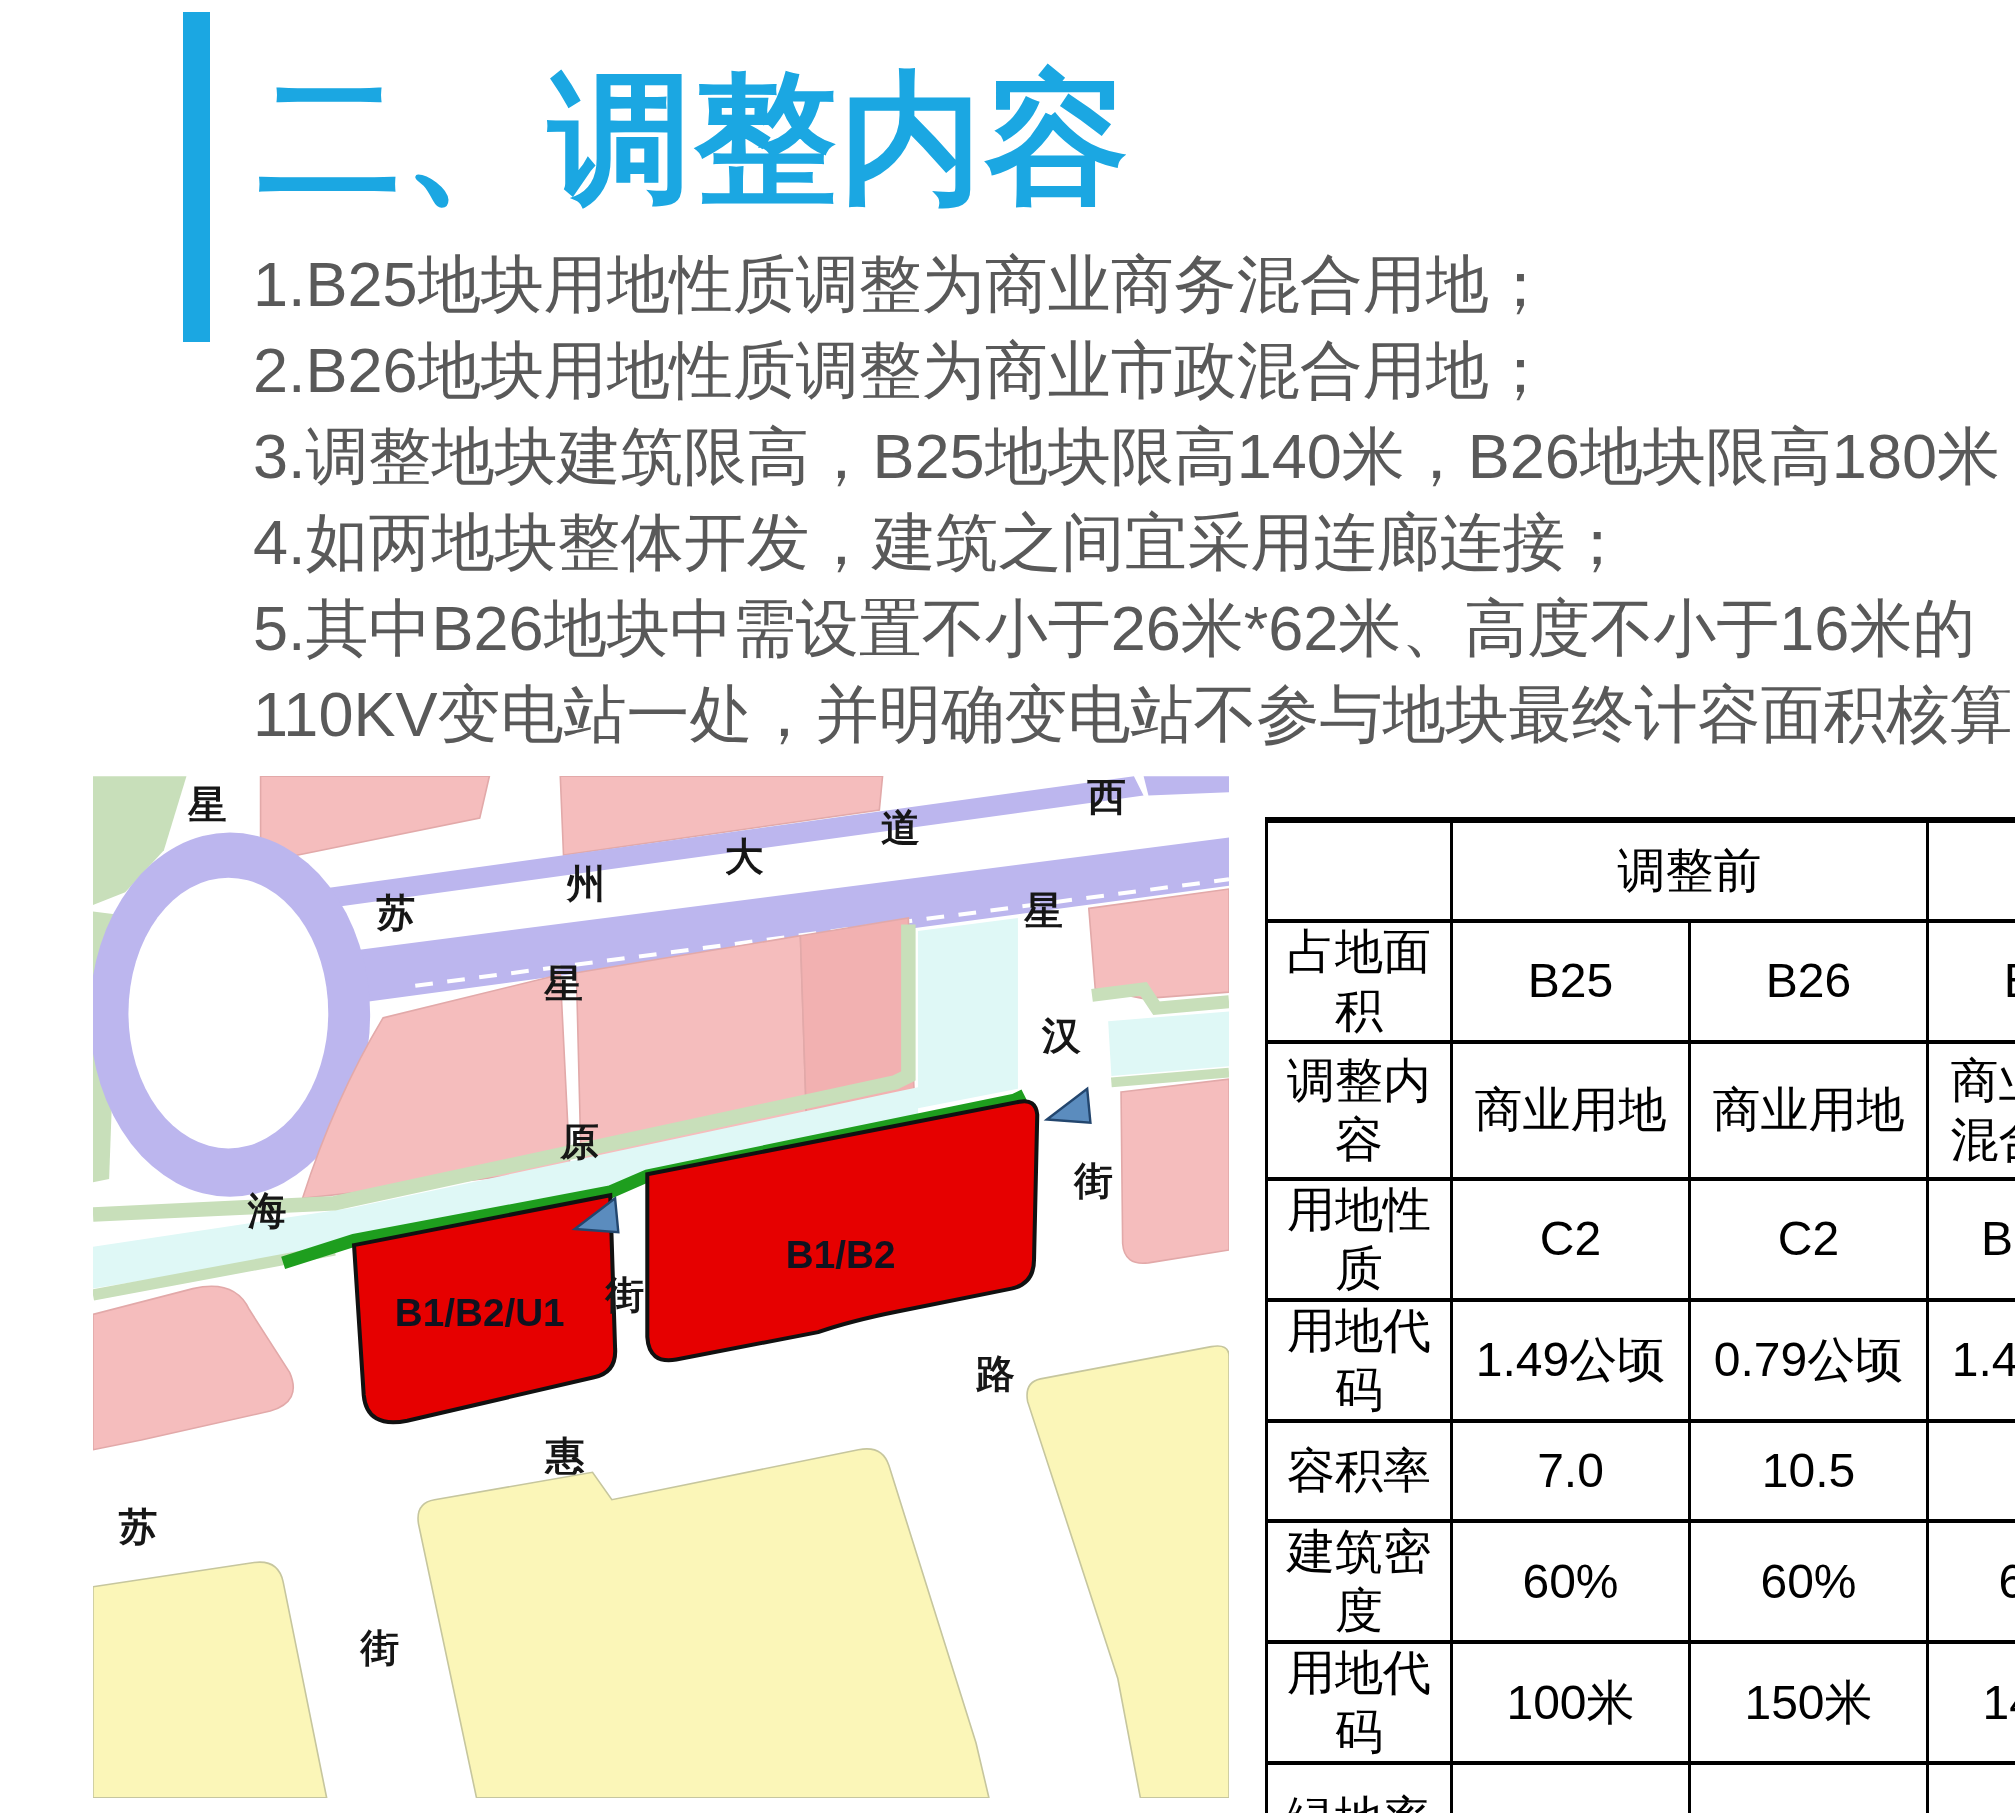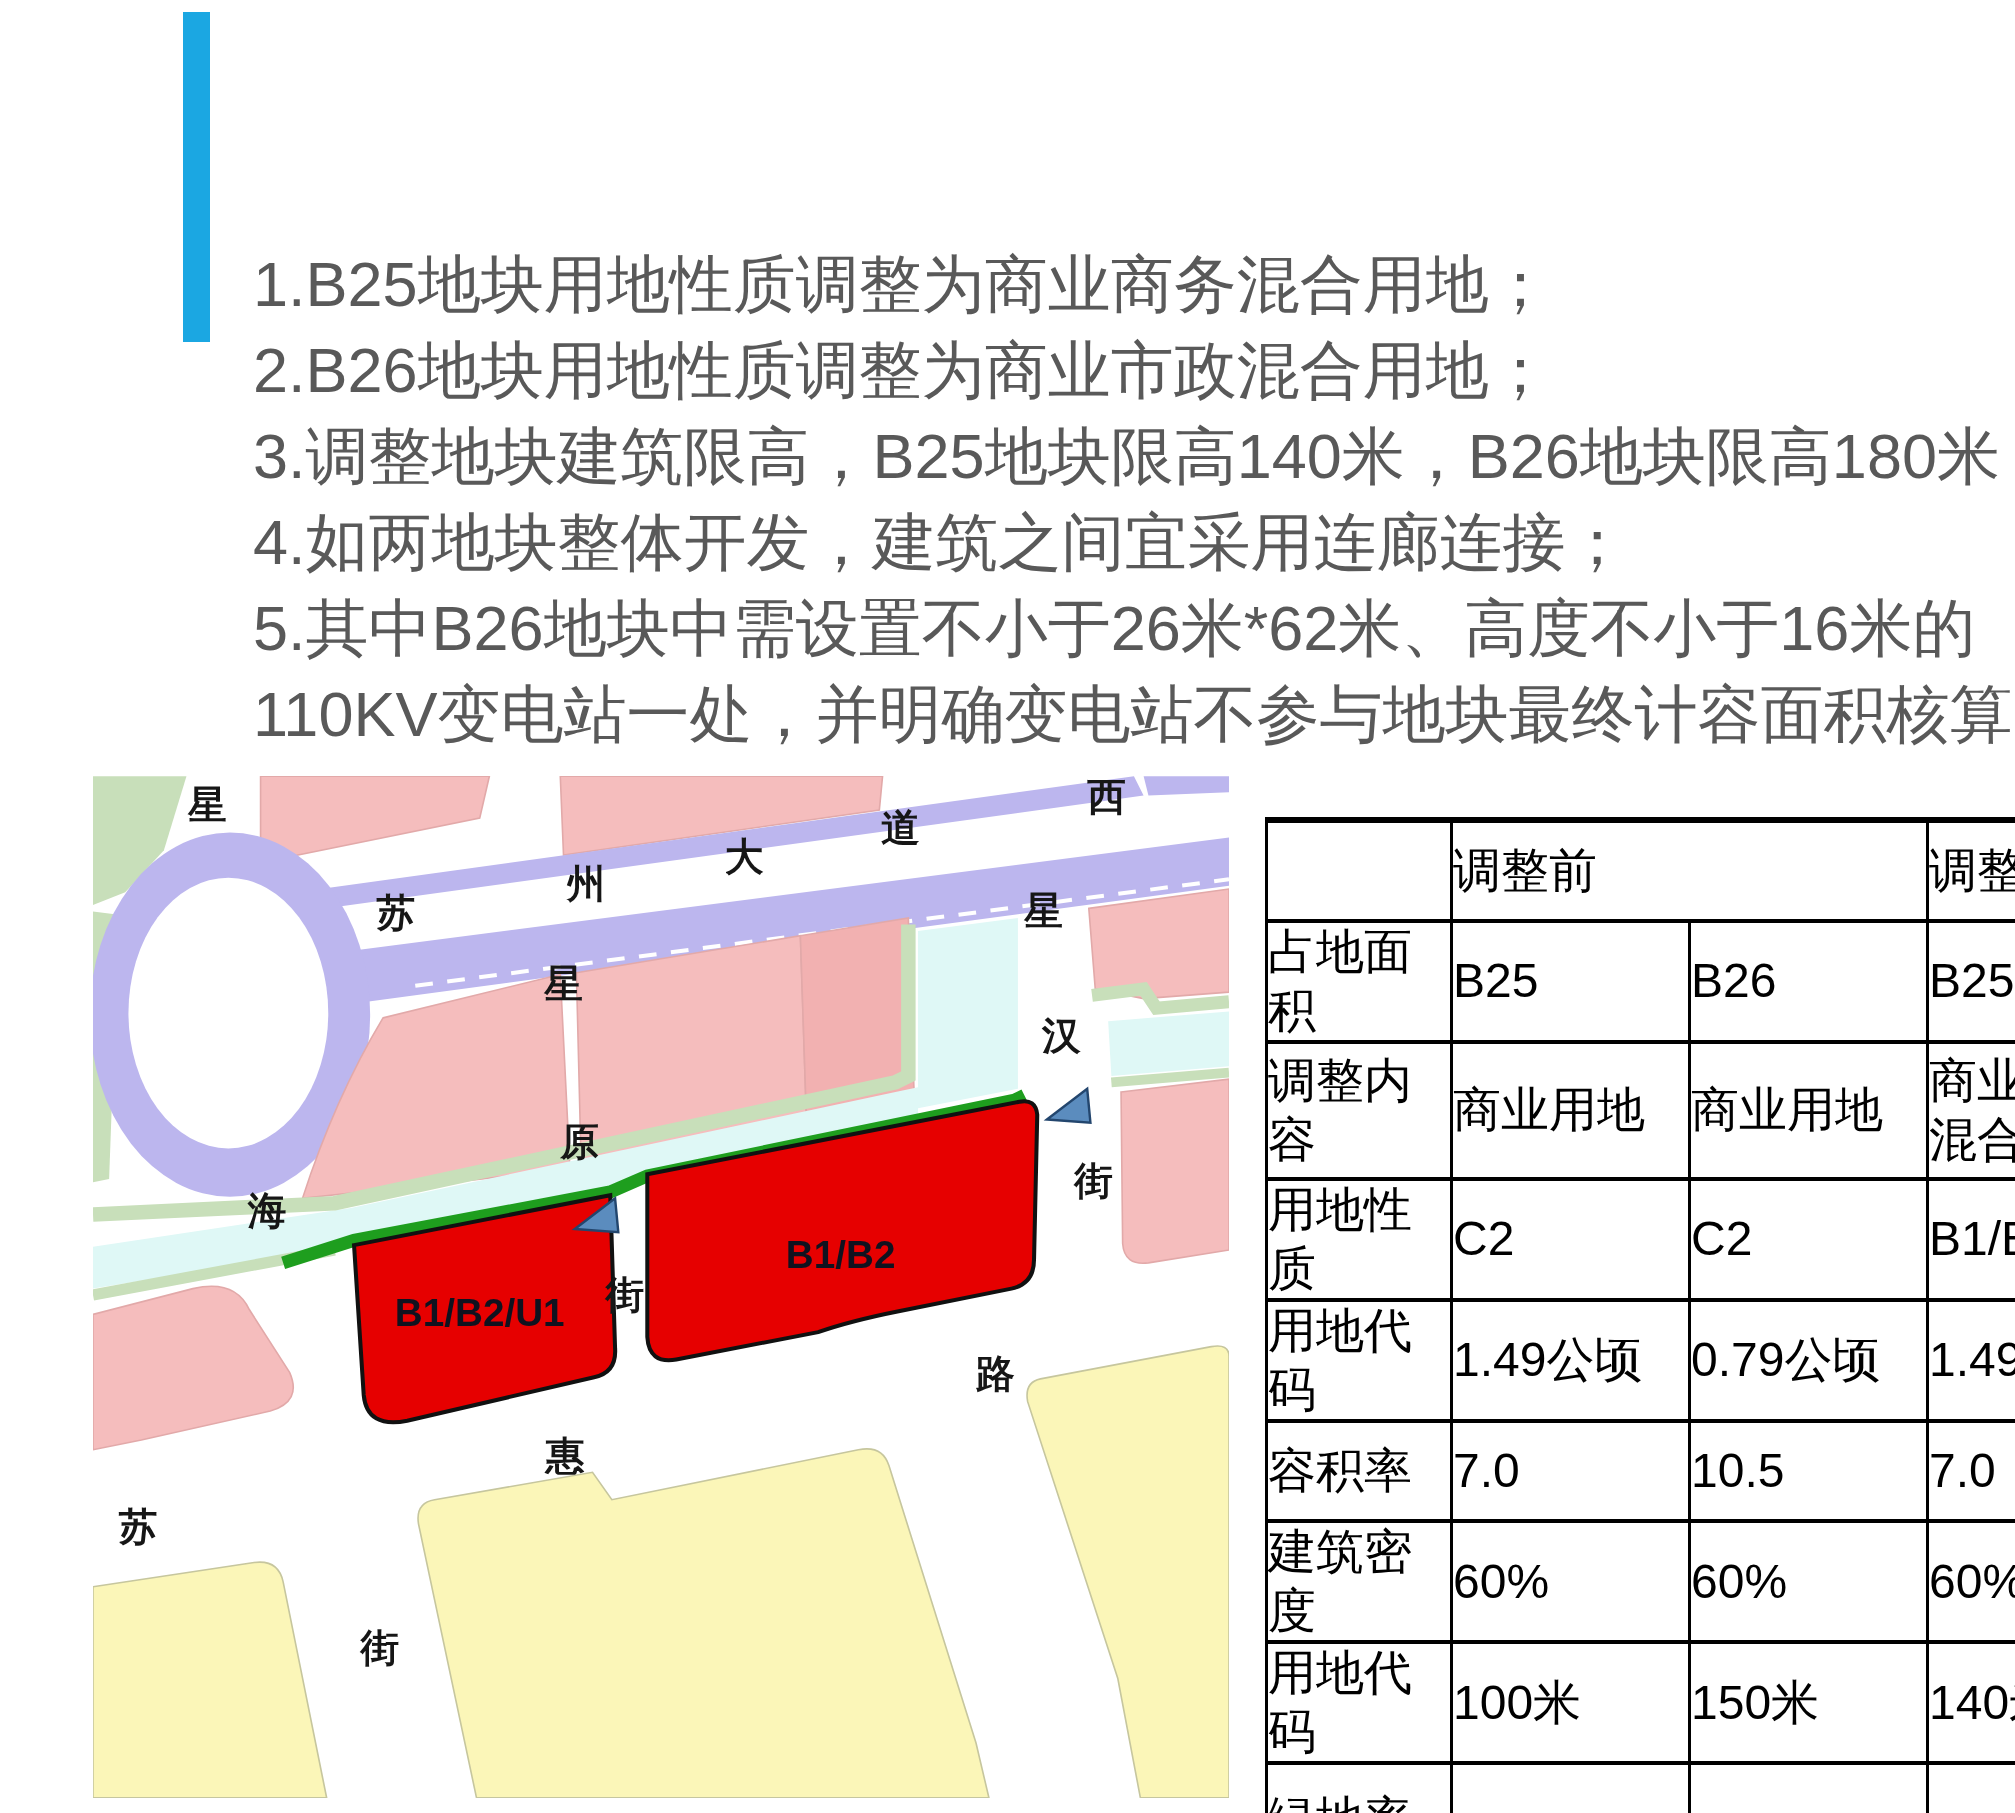--- a/index.html
+++ b/index.html
@@ -10,33 +10,34 @@
          color:#1BA7E2;letter-spacing:2.4px;white-space:nowrap;}
   .notes{position:absolute;left:253px;top:241px;width:2015px;color:#595959;}
   .note-line{font-size:63px;line-height:86px;white-space:nowrap;}
   .map{position:absolute;left:93px;top:776px;width:1136px;height:1022px;}
   .map text{font-weight:700;fill:#161616;font-size:24px;text-anchor:middle;
             font-family:"Liberation Sans","DejaVu Sans",sans-serif;}
   .map .parcel-label{fill:#10121f;}
   .table-title{position:absolute;left:1269px;top:767px;font-size:45px;font-weight:500;color:#000;}
   table.indic{position:absolute;left:1265px;top:817px;width:1137px;border-collapse:collapse;
               table-layout:fixed;border:solid #000;border-width:6.4px 3.6px;}
-  table.indic td{border:solid #000;border-width:4.8px 3.2px;vertical-align:middle;
+  table.indic td{border:solid #000;border-width:4.8px 3.2px;text-align:center;vertical-align:middle;
               font-size:48px;color:#000;padding:0;white-space:pre-line;line-height:1.22;}
   td.red{color:#FF0000;}
   tr.hr0{height:101px;} tr.hr1{height:87px;} tr.hr2{height:137px;} tr.hr3{height:105px;}
   tr.hr4{height:100px;} tr.hr5{height:100px;} tr.hr6{height:103px;} tr.hr7{height:102px;}
   tr.hr8{height:113px;}
 </style>
 </head>
 <body>
 
 <div class="slide">
 
   <div class="accent-bar"></div>
+  <h1 class="title">二、调整内容</h1>
 
   <div class="notes">
     <div class="note-line">1.B25地块用地性质调整为商业商务混合用地；</div>
     <div class="note-line">2.B26地块用地性质调整为商业市政混合用地；</div>
     <div class="note-line">3.调整地块建筑限高，B25地块限高140米，B26地块限高180米；</div>
     <div class="note-line">4.如两地块整体开发，建筑之间宜采用连廊连接；</div>
     <div class="note-line">5.其中B26地块中需设置不小于26米*62米、高度不小于16米的</div>
     <div class="note-line">110KV变电站一处，并明确变电站不参与地块最终计容面积核算。</div>
   </div>
 

